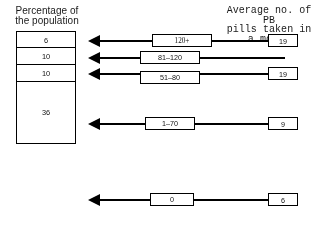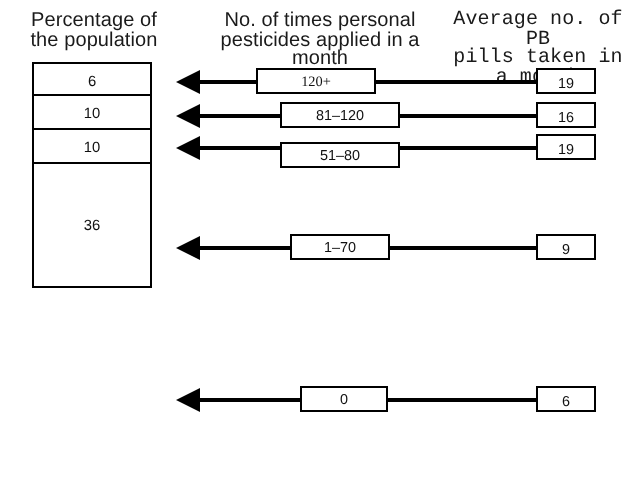--- a/index.html
+++ b/index.html
@@ -109,21 +109,20 @@
     padding-top: 2px;
   }
 </style>
 </head>
 <body>
 
 <div id="diagram">
 
   <div class="col-header" id="hdr-left">Percentage of<br>the population</div>
 
-  <div class="col-header" id="hdr-mid">No. of times personal<br>pesticides applied in a month</div>
 
   <div class="col-header" id="hdr-right">Average no. of PB<br>pills taken in a month</div>
 
   <div id="pct-table">
       <div class="pct-row" style="height: 16px;">
         <div class="pct-val" style="top: 3.5px;">6</div>
       </div>
       <div class="pct-row" style="height: 17px;">
         <div class="pct-val" style="top: 4px;">10</div>
       </div>
@@ -132,35 +131,32 @@
       </div>
       <div class="pct-row" style="height: 61px;">
         <div class="pct-val" style="top: 26px;">36</div>
       </div>
     </div>
 
   <div id="arrow-layer">
       <div class="arrow-row" style="top: 34px;">
         <div class="arrowhead" style="left: 88px;"></div>
         <div class="shaft" style="left: 99px; width: 186px;"></div>
-        <div class="val-box mid-box" style="left: 128px; width: 60px; top: 0.2px; font-family: Liberation Serif, serif;">
+        <div class="val-box mid-box" style="left: 152px; width: 60px; top: 0.2px; font-family: Liberation Serif, serif;">
           <span class="bx-txt">120+</span>
         </div>
         <div class="val-box right-box" style="left: 268px; width: 30px; top: 0.2px;">
           <span class="bx-txt">19</span>
         </div>
       </div>
       <div class="arrow-row" style="top: 51px;">
         <div class="arrowhead" style="left: 88px;"></div>
         <div class="shaft" style="left: 99px; width: 186px;"></div>
         <div class="val-box mid-box" style="left: 140px; width: 60px; top: 0.2px;">
           <span class="bx-txt">81–120</span>
-        </div>
-        <div class="val-box right-box" style="left: 268px; width: 30px; top: 0.2px;">
-          <span class="bx-txt">16</span>
         </div>
       </div>
       <div class="arrow-row" style="top: 67px;">
         <div class="arrowhead" style="left: 88px;"></div>
         <div class="shaft" style="left: 99px; width: 186px;"></div>
         <div class="val-box mid-box" style="left: 140px; width: 60px; top: 4px;">
           <span class="bx-txt">51–80</span>
         </div>
         <div class="val-box right-box" style="left: 268px; width: 30px; top: 0.2px;">
           <span class="bx-txt">19</span>

